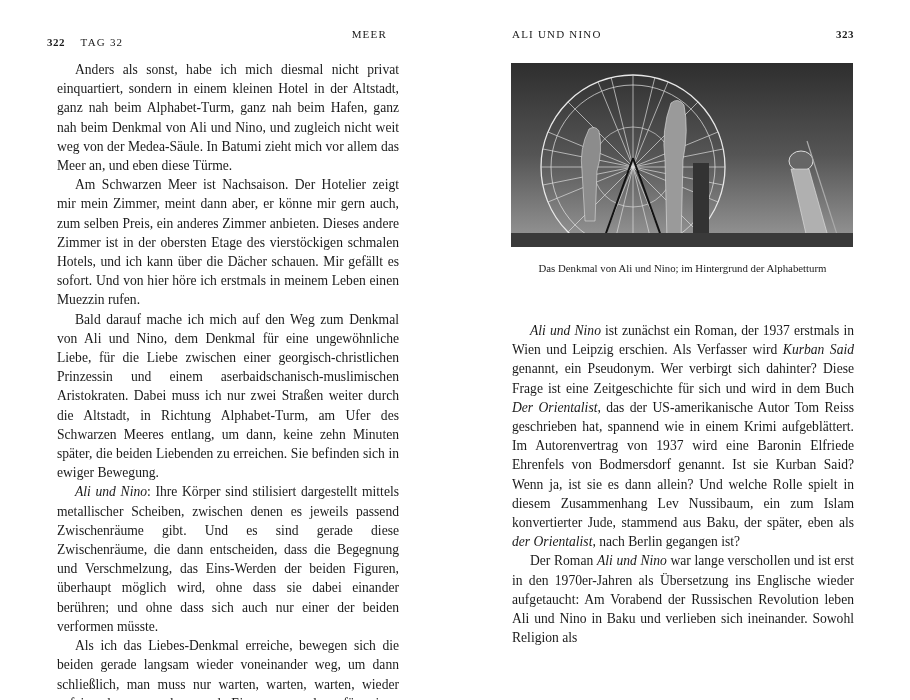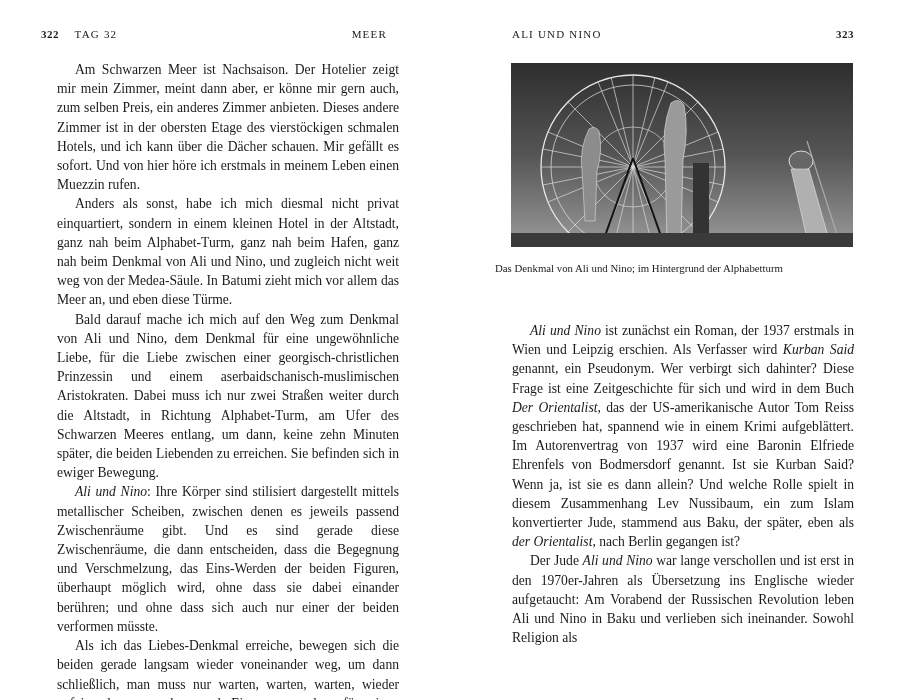--- a/index.html
+++ b/index.html
@@ -8,35 +8,35 @@
   .page-left{left:0;width:455px;}
   .page-right{left:455px;width:455px;}
   .running-head{position:absolute;top:28px;font-size:11px;letter-spacing:1.2px;font-variant:small-caps;}
   .folio{font-weight:bold;letter-spacing:0.5px;}
   .body-text{position:absolute;font-size:13.6px;line-height:19.2px;text-align:justify;hyphens:manual;}
   .page-left .body-text{left:57px;width:342px;top:60px;}
   .page-right .body-text{left:57px;width:342px;top:321px;}
   .body-text p{margin:0;text-indent:18px;}
   .body-text em{font-style:italic;}
   .photo{position:absolute;left:56px;top:63px;width:342px;height:184px;overflow:hidden;background:linear-gradient(180deg,#3a3a3a 0%,#5a5a5a 40%,#8a8a8a 100%);}
-  .caption{position:absolute;left:40px;width:375px;top:262px;font-size:10.8px;text-align:left;}
+  .caption{position:absolute;left:40px;width:375px;top:262px;font-size:10.8px;text-align:center;}
 </style>
 </head>
 <body>
 
 <div class="page page-left">
-  <div class="running-head" style="left:41px;">
+  <div class="running-head" style="left:47px;margin-top:8px;">
     <span class="folio">322</span>&nbsp;&nbsp;&nbsp;
     <span>TAG 32</span>
   </div>
   <div class="running-head" style="right:68px;">MEER</div>
 
   <div class="body-text">
+    <p>Anders als sonst, habe ich mich diesmal nicht privat einquartiert, sondern in einem kleinen Hotel in der Altstadt, ganz nah beim Alphabet-Turm, ganz nah beim Hafen, ganz nah beim Denkmal von Ali und Nino, und zugleich nicht weit weg von der Medea-Säule. In Batumi zieht mich vor allem das Meer an, und eben diese Türme.</p>
     <p>Am Schwarzen Meer ist Nachsaison. Der Hotelier zeigt mir mein Zimmer, meint dann aber, er könne mir gern auch, zum selben Preis, ein anderes Zimmer anbieten. Dieses andere Zimmer ist in der obersten Etage des vierstöckigen schmalen Hotels, und ich kann über die Dächer schauen. Mir gefällt es sofort. Und von hier höre ich erstmals in meinem Leben einen Muezzin rufen.</p>
-    <p>Anders als sonst, habe ich mich diesmal nicht privat einquartiert, sondern in einem kleinen Hotel in der Altstadt, ganz nah beim Alphabet-Turm, ganz nah beim Hafen, ganz nah beim Denkmal von Ali und Nino, und zugleich nicht weit weg von der Medea-Säule. In Batumi zieht mich vor allem das Meer an, und eben diese Türme.</p>
     <p>Bald darauf mache ich mich auf den Weg zum Denkmal von Ali und Nino, dem Denkmal für eine ungewöhnliche Liebe, für die Liebe zwischen einer georgisch-christlichen Prinzessin und einem aserbaidschanisch-muslimischen Aristokraten. Dabei muss ich nur zwei Straßen weiter durch die Altstadt, in Richtung Alphabet-Turm, am Ufer des Schwarzen Meeres entlang, um dann, keine zehn Minuten später, die beiden Liebenden zu erreichen. Sie befinden sich in ewiger Bewegung.</p>
     <p><em>Ali und Nino</em><span>: Ihre Körper sind stilisiert dargestellt mittels metallischer Scheiben, zwischen denen es jeweils passend Zwischenräume gibt. Und es sind gerade diese Zwischenräume, die dann entscheiden, dass die Begegnung und Verschmelzung, das Eins-Werden der beiden Figuren, überhaupt möglich wird, ohne dass sie dabei einander berühren; und ohne dass sich auch nur einer der beiden verformen müsste.</span></p>
     <p>Als ich das Liebes-Denkmal erreiche, bewegen sich die beiden gerade langsam wieder voneinander weg, um dann schließlich, man muss nur warten, warten, warten, wieder aufeinander zuzugehen und Eins zu werden, für einen weiteren, fließenden Moment.</p>
 
   </div>
 </div>
 
 <div class="page page-right">
   <div class="running-head" style="left:57px;">ALI UND NINO</div>
   <div class="running-head folio" style="right:56px;font-family:Liberation Serif, serif;">323</div>
@@ -80,15 +80,15 @@
       <ellipse cx="290" cy="98" rx="12" ry="10" fill="#666" stroke="#ddd"></ellipse>
       <path d="M280 106 l18 0 l22 78 l-22 0z" fill="#b0b0b0" stroke="#e5e5e5" stroke-width="0.6"></path>
       <line x1="296" y1="78" x2="330" y2="184" stroke="#aaa" stroke-width="1.2"></line>
       <rect x="0" y="170" width="342" height="14" fill="#3a3a3a"></rect>
     </svg>
   </div>
   <div class="caption">Das Denkmal von Ali und Nino; im Hintergrund der Alphabetturm</div>
 
   <div class="body-text">
     <p><em>Ali und Nino</em><span> ist zunächst ein Roman, der 1937 erstmals in Wien und Leipzig erschien. Als Verfasser wird </span><em>Kurban Said</em><span> genannt, ein Pseudonym. Wer verbirgt sich dahinter? Diese Frage ist eine Zeitgeschichte für sich und wird in dem Buch </span><em>Der Orientalist</em><span>, das der US-amerikanische Autor Tom Reiss geschrieben hat, spannend wie in einem Krimi aufgeblättert. Im Autorenvertrag von 1937 wird eine Baronin Elfriede Ehrenfels von Bodmersdorf genannt. Ist sie Kurban Said? Wenn ja, ist sie es dann allein? Und welche Rolle spielt in diesem Zusammenhang Lev Nussibaum, ein zum Islam konvertierter Jude, stammend aus Baku, der später, eben als </span><em>der Orientalist</em><span>, nach Berlin gegangen ist?</span></p>
-    <p><span>Der Jude </span><em>Ali und Nino</em><span> war lange verschollen und ist erst in den 1970er-Jahren als Übersetzung ins Englische wieder aufgetaucht: Am Vorabend der Russischen Revolution leben Ali und Nino in Baku und verlieben sich ineinander. Sowohl Religion als</span></p>
+    <p><span>Der Roman </span><em>Ali und Nino</em><span> war lange verschollen und ist erst in den 1970er-Jahren als Übersetzung ins Englische wieder aufgetaucht: Am Vorabend der Russischen Revolution leben Ali und Nino in Baku und verlieben sich ineinander. Sowohl Religion als</span></p>
   </div>
 </div>
 
 </body></html>

